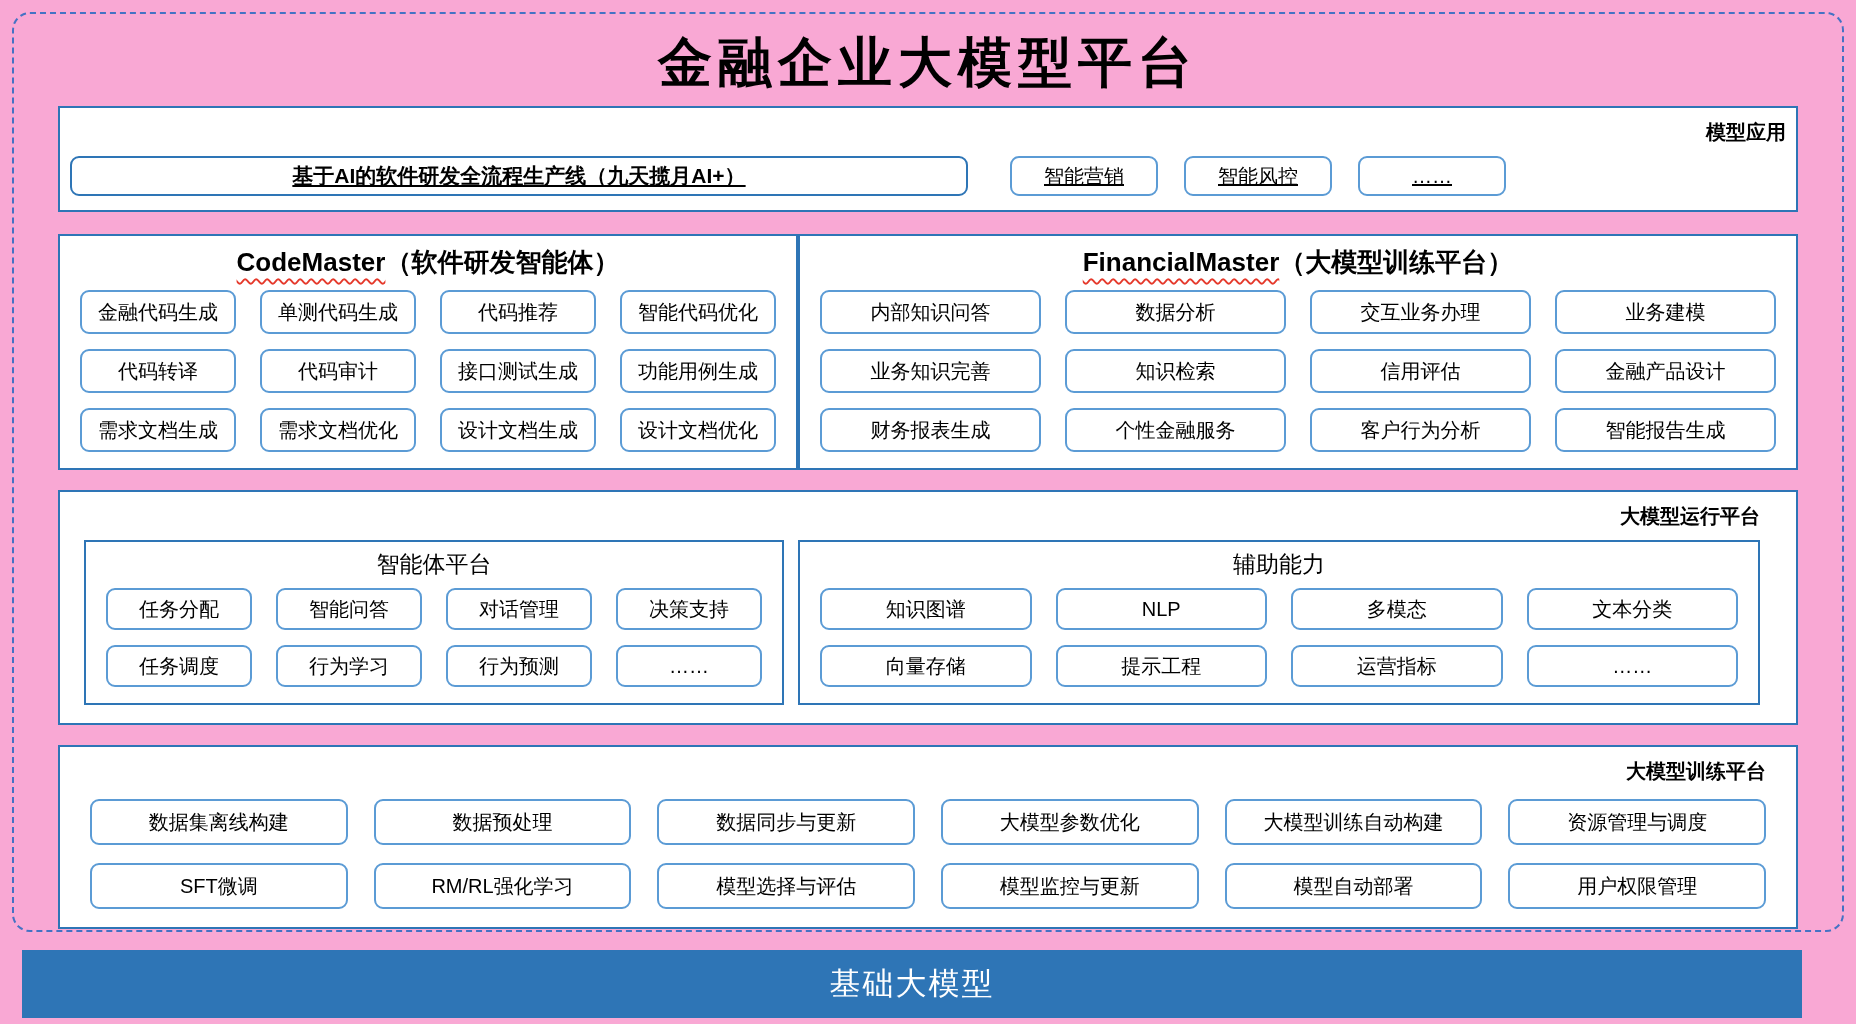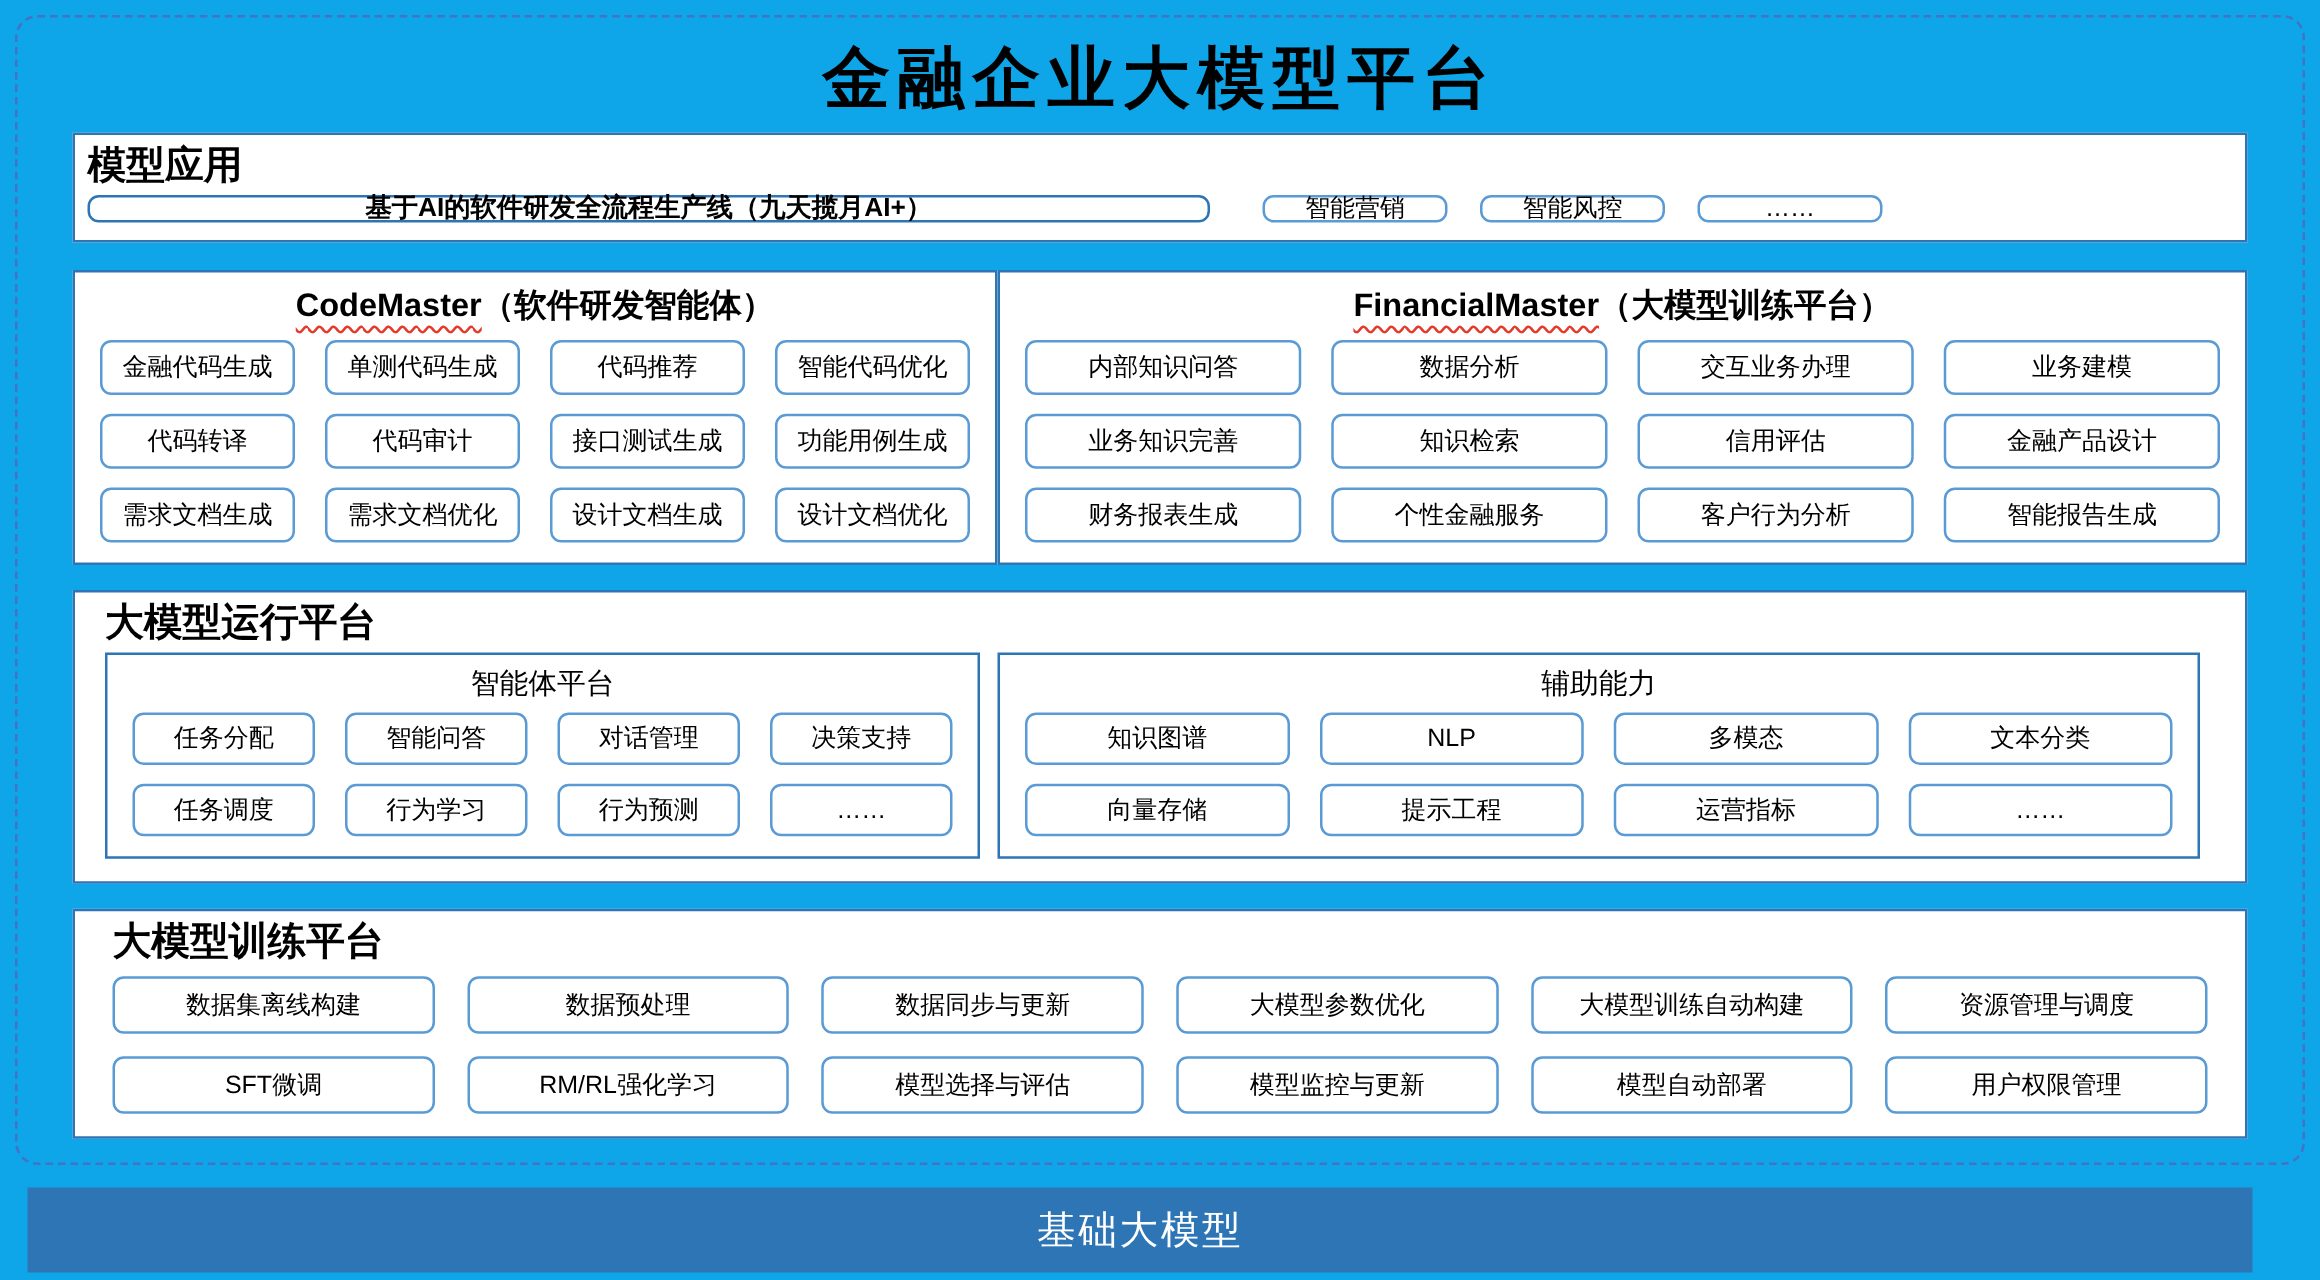--- a/index.html
+++ b/index.html
@@ -6,50 +6,50 @@
     --border-strong: #2E75B6;
     --border-light: #5B9BD5;
     --dashed: #4472C4;
     --bar-bg: #2E75B6;
     --squiggle: #E5392B;
     --ink: #000000;
   }
   *{ box-sizing:border-box; margin:0; padding:0; }
   html,body{ background:#ffffff; }
   body{ font-family:"Liberation Sans", sans-serif; color:var(--ink); }
-  .page{ position:relative; width:1856px; height:1024px; background:#0ea5e9; overflow:hidden; }
+  .page{ position:relative; width:1856px; height:1024px; background:#f9a8d4; overflow:hidden; }
 
   .dashed-frame{
     position:absolute; left:12px; top:12px; width:1832px; height:920px;
     border:2px dashed var(--dashed); border-radius:18px;
     padding:0 44px;
   }
 
   .title{
     margin-top:16px; text-align:center;
     font-family:"DejaVu Serif", serif;
     font-size:54px; font-weight:bold; letter-spacing:6px; line-height:64px;
   }
 
   .box{ border:2px solid var(--border-strong); background:#fff; }
 
-  .sec-title{ text-align:left; font-size:31px; font-weight:bold; line-height:32px; }
+  .sec-title{ text-align:right; font-size:20px; font-weight:bold; line-height:32px; }
   .sub-title{ text-align:center; font-size:23px; font-weight:normal; line-height:32px; }
 
   .btn{
     border:2px solid var(--border-light); border-radius:9px;
     display:flex; align-items:center; justify-content:center;
     font-size:20px; line-height:24px; text-align:center;
     background:#fff; white-space:nowrap;
   }
 
   
   .sec-app{ margin-top:12px; padding:8px 10px 14px 10px; }
   .app-row{ display:flex; gap:26px; margin-top:8px; }
-  .app-row .btn{ height:22px; }
+  .app-row .btn{ height:40px;text-decoration:underline; }
   .app-main{ width:898px; font-weight:bold; font-size:21px; margin-right:16px; border-color:var(--border-strong); }
   .app-small{ width:148px; }
 
   
   .agents-row{ display:flex; margin-top:22px; }
   .agent{ padding:8px 20px 16px 20px; }
   .agent.codemaster{ width:740px; }
   .agent.financialmaster{ flex:1; }
   .agent-title{ text-align:center; font-size:26px; font-weight:bold; line-height:36px; }
   .agent-title .en{

